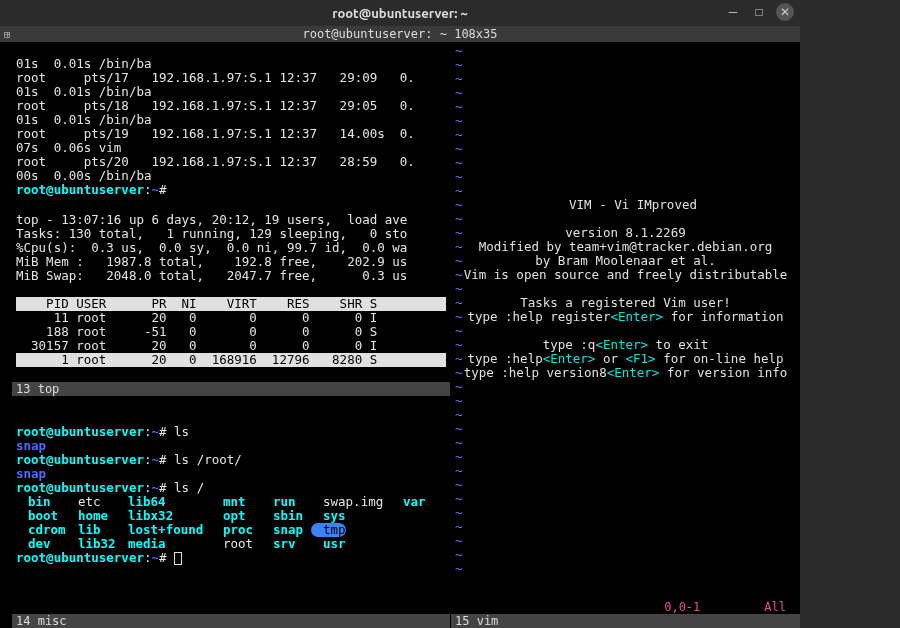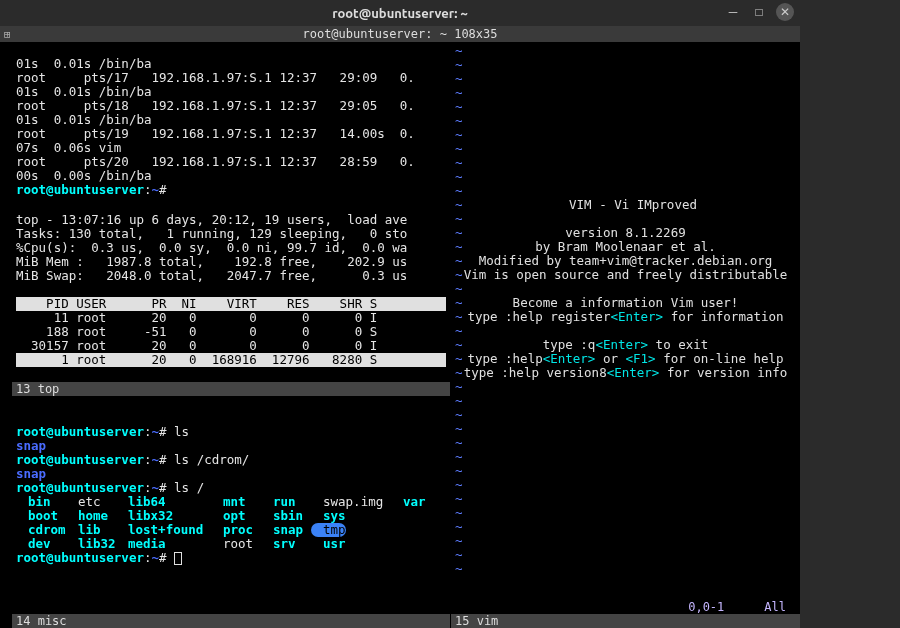--- a/index.html
+++ b/index.html
@@ -131,24 +131,24 @@
   }
   .vim-body {
     flex: 1;
     position: relative;
     padding-top: 2px;
   }
   .vim-status {
     height: 14px;
     line-height: 14px;
     padding: 0 4px;
-    color: #c4b5fd;
+    color: #ec4899;
     display: flex;
     justify-content: flex-end;
-    gap: 40px;
+    gap: 64px;
     font-size: 12px;
   }
   .ls-grid span { display: inline-block; padding-left: 12px; }
 </style>
 </head>
 <body>
 
 <div class="window">
 
   <div class="titlebar">
@@ -196,21 +196,21 @@
 <span class="invert" style="display:inline-block;width:100%;">      1 root      20   0  168916  12796   8280 S</span>
       </div>
       <div class="status-bar">
         <span>13 top</span>
       </div>
 
       <div class="pane" style="flex:1;">
 <span> </span>
 <span><span class="bcy">root@ubuntuserver</span><span class="w">:</span><span class="bb">~</span><span class="w"># </span><span class="w">ls</span></span>
 <span class="bb">snap</span>
-<span><span class="bcy">root@ubuntuserver</span><span class="w">:</span><span class="bb">~</span><span class="w"># </span><span class="w">ls /cdrom/</span></span>
+<span><span class="bcy">root@ubuntuserver</span><span class="w">:</span><span class="bb">~</span><span class="w"># </span><span class="w">ls /root/</span></span>
 <span class="bb">snap</span>
 <span><span class="bcy">root@ubuntuserver</span><span class="w">:</span><span class="bb">~</span><span class="w"># </span><span class="w">ls /</span></span>
 <span class="ls-grid"><span class="bcy" style="width:50px">bin</span><span class="w" style="width:50px">etc</span><span class="bcy" style="width:95px">lib64</span><span class="bcy" style="width:50px">mnt</span><span class="bcy" style="width:50px">run</span><span class="w" style="width:80px">swap.img</span><span class="bcy">var</span></span>
 <span class="ls-grid"><span class="bcy" style="width:50px">boot</span><span class="bcy" style="width:50px">home</span><span class="bcy" style="width:95px">libx32</span><span class="bcy" style="width:50px">opt</span><span class="bcy" style="width:50px">sbin</span><span class="bcy" style="width:80px">sys</span></span>
 <span class="ls-grid"><span class="bcy" style="width:50px">cdrom</span><span class="bcy" style="width:50px">lib</span><span class="bcy" style="width:95px">lost+found</span><span class="bcy" style="width:50px">proc</span><span class="bcy" style="width:50px">snap</span><span class="bg-hl">tmp</span></span>
 <span class="ls-grid"><span class="bcy" style="width:50px">dev</span><span class="bcy" style="width:50px">lib32</span><span class="bcy" style="width:95px">media</span><span class="w" style="width:50px">root</span><span class="bcy" style="width:50px">srv</span><span class="bcy" style="width:80px">usr</span></span>
 <span><span class="bcy">root@ubuntuserver</span><span class="w">:</span><span class="bb">~</span><span class="w"># </span><span class="cursor"></span></span>
       </div>
       <div class="status-bar">
         <span>14 misc</span>
@@ -219,25 +219,25 @@
 
     <div class="right-col">
       <div class="vim-body">
         <div class="tilde-col">
 ~<br>~<br>~<br>~<br>~<br>~<br>~<br>~<br>~<br>~<br>~<br>~<br>~<br>~<br>~<br>~<br>~<br>~<br>~<br>~<br>~<br>~<br>~<br>~<br>~<br>~<br>~<br>~<br>~<br>~<br>~<br>~<br>~<br>~<br>~<br>~<br>~<br>~
         </div>
         <div style="height:154px;"></div>
         <div class="vim-center" style="font-weight:normal;padding-left:15px;">VIM - Vi IMproved</div>
         <div style="height:14px;"></div>
         <div class="vim-center">version 8.1.2269</div>
+        <div class="vim-center">Modified by team+vim@tracker.debian.org</div>
         <div class="vim-center">by Bram Moolenaar et al.</div>
-        <div class="vim-center">Modified by team+vim@tracker.debian.org</div>
         <div class="vim-center">Vim is open source and freely distributable</div>
         <div style="height:14px;"></div>
-        <div class="vim-center">Become a information Vim user!</div>
+        <div class="vim-center">Tasks a registered Vim user!</div>
         <div class="vim-center"><span>type  :help register</span><span class="cy">&lt;Enter&gt;</span><span>   for information</span></div>
         <div style="height:14px;"></div>
         <div class="vim-center"><span>type  :q</span><span class="cy">&lt;Enter&gt;</span><span>               to exit</span></div>
         <div class="vim-center"><span>type  :help</span><span class="cy">&lt;Enter&gt;</span><span>  or  </span><span class="cy">&lt;F1&gt;</span><span>      for on-line help</span></div>
         <div class="vim-center"><span>type  :help version8</span><span class="cy">&lt;Enter&gt;</span><span>   for version info</span></div>
       </div>
       <div class="vim-status">
         <span>0,0-1</span>
         <span style="margin-right:10px;">All</span>
       </div>

